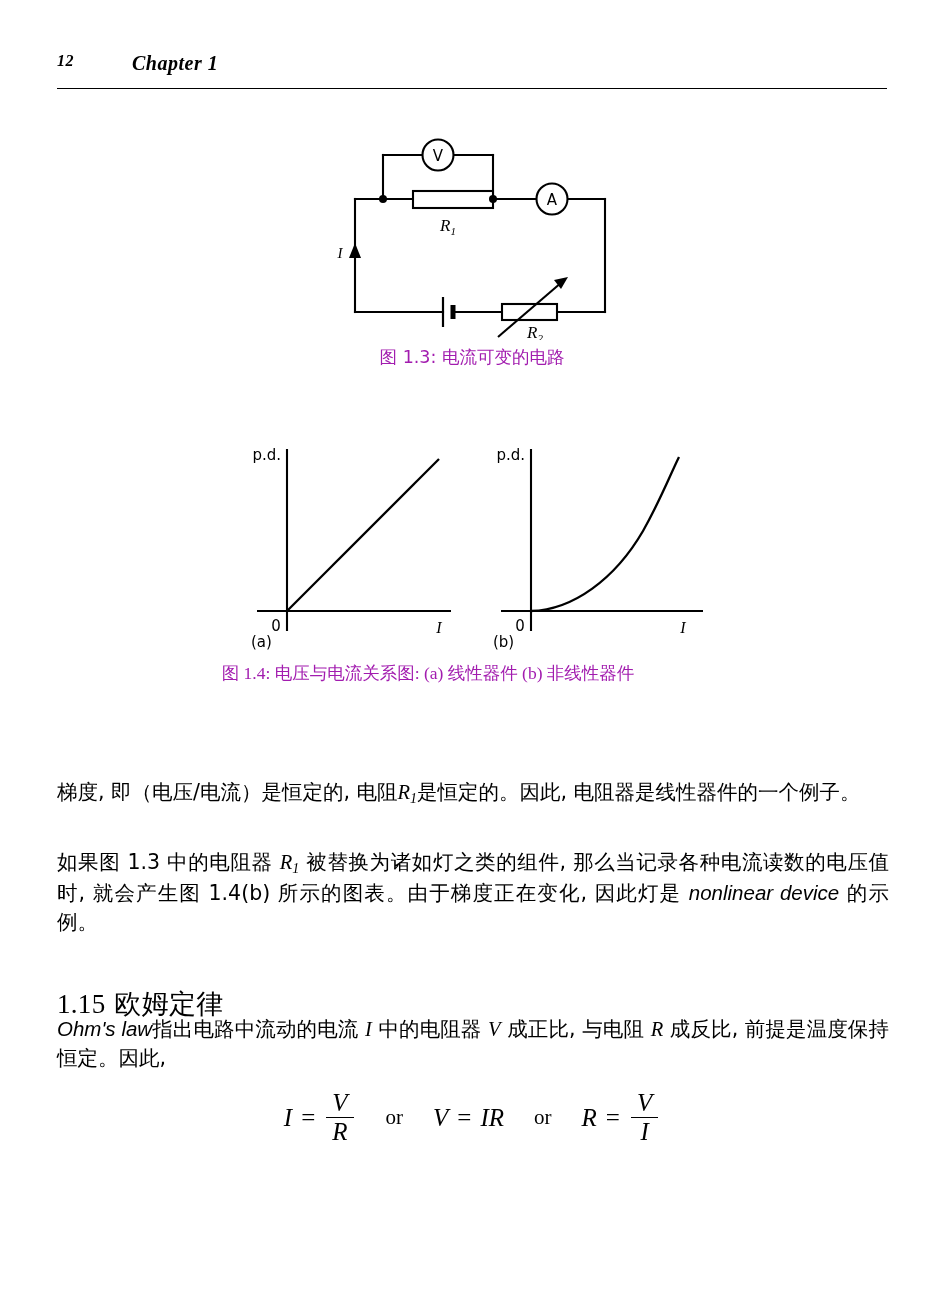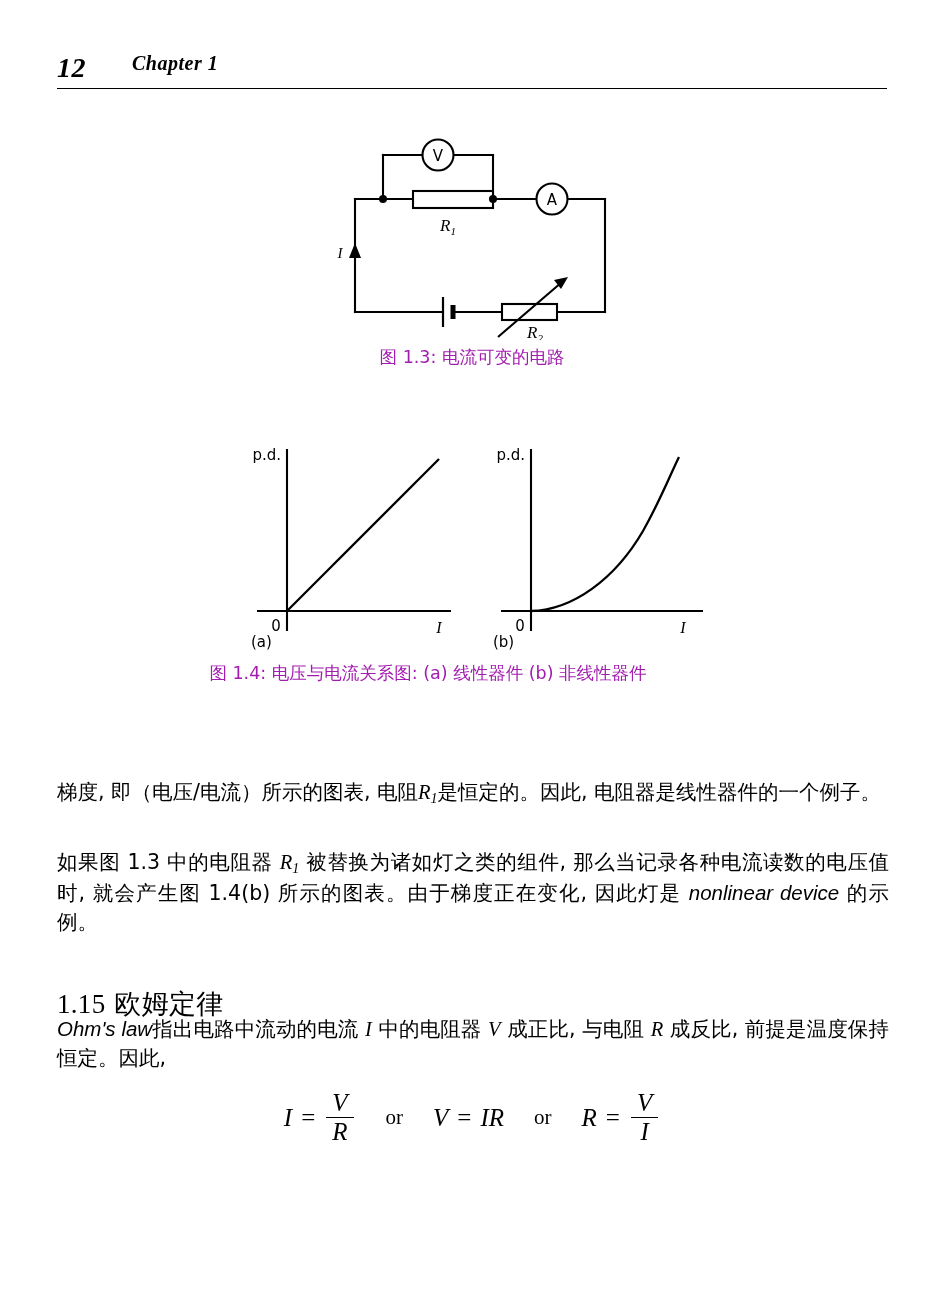--- a/index.html
+++ b/index.html
@@ -23,21 +23,21 @@
     top: 52px;
     width: 830px;
     height: 40px;
   }
   .hdr-pageno {
     position: absolute;
     left: 0;
     top: 0;
     font-style: italic;
     font-weight: bold;
-    font-size: 28px;
+    font-size: 16px;
     letter-spacing: 0.5px;
   }
   .hdr-chapter {
     position: absolute;
     left: 75px;
     top: 0;
     font-style: italic;
     font-weight: bold;
     font-size: 20px;
     letter-spacing: 0.5px;
@@ -85,20 +85,21 @@
     top: 435px;
     width: 470px;
     height: 215px;
   }
   #graphs-figure svg { display: block; }
 
   #caption-1-4 {
     left: 0;
     top: 661px;
     width: 856px;
+    font-family: Liberation Serif, serif;
   }
 
   
   .body-text {
     position: absolute;
     left: 57px;
     width: 832px;
     font-size: 20.5px;
     line-height: 1.42;
     text-align: justify;
@@ -283,21 +284,21 @@
       <text x="282" y="25" text-anchor="end" font-family="DejaVu Sans, Liberation Sans, sans-serif" font-size="15" fill="#000">p.d.</text>
       <text x="277" y="196" text-anchor="middle" font-family="DejaVu Sans, Liberation Sans, sans-serif" font-size="15" fill="#000">0</text>
       <text x="440" y="198" text-anchor="middle" font-family="Liberation Serif, DejaVu Serif, serif" font-size="16" font-style="italic" fill="#000">I</text>
       <text x="250" y="212" font-family="DejaVu Sans, Liberation Sans, sans-serif" font-size="15" fill="#000">(b)</text>
     </g>
   </svg>
 </div>
 
 <div class="fig-caption" id="caption-1-4">图 1.4: 电压与电流关系图: (a) 线性器件 (b) 非线性器件</div>
 
-<p class="body-text" id="para-1"><span>梯度, 即（电压/电流）所示的图表, 电阻</span><span class="var">R</span><span class="sub">1</span><span>是恒定的。因此, 电阻器是线性器件的一个例子。</span></p>
+<p class="body-text" id="para-1"><span>梯度, 即（电压/电流）是恒定的, 电阻</span><span class="var">R</span><span class="sub">1</span><span>是恒定的。因此, 电阻器是线性器件的一个例子。</span></p>
 
 <p class="body-text" id="para-2"><span>如果图 1.3 中的电阻器 </span><span class="var">R</span><span class="sub">1</span><span> 被替换为诸如灯之类的组件, 那么当记录各种电流读数的电压值时, 就会产生图 1.4(b) 所示的图表。由于梯度正在变化, 因此灯是 </span><em>nonlinear device</em><span> 的示例。</span></p>
 
 <h2 class="section-heading"><span class="num">1.15</span><span>&nbsp;</span><span>欧姆定律</span></h2>
 
 <p class="body-text" id="para-3"><em>Ohm's law</em><span>指出电路中流动的电流 </span><span class="var">I</span><span> 中的电阻器 </span><span class="var">V</span><span> 成正比, 与电阻 </span><span class="var">R</span><span> 成反比, 前提是温度保持恒定。因此,</span></p>
 
 <div id="equation-row">
 
   <span class="eq">

